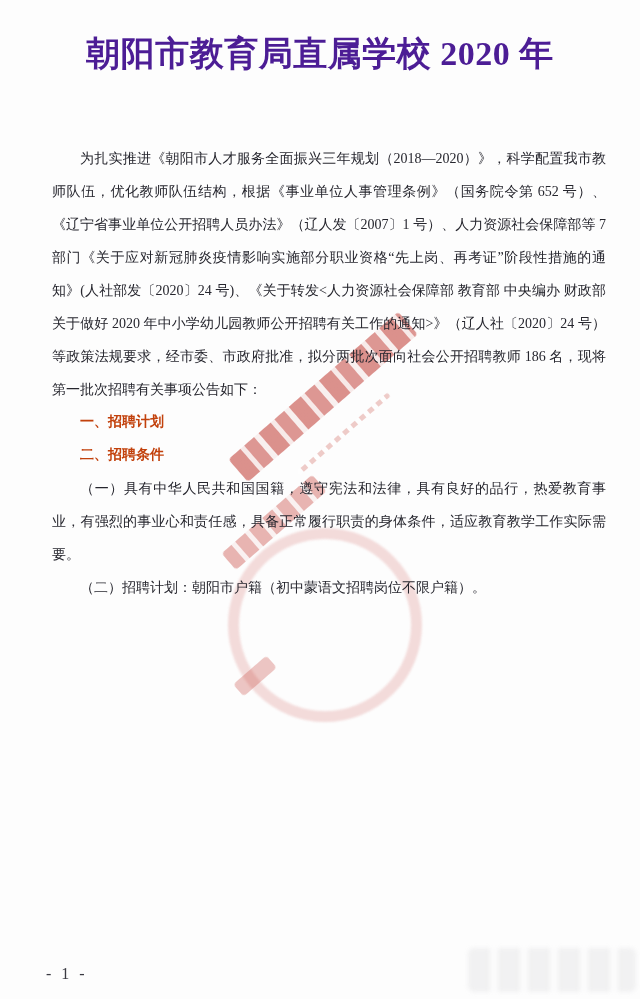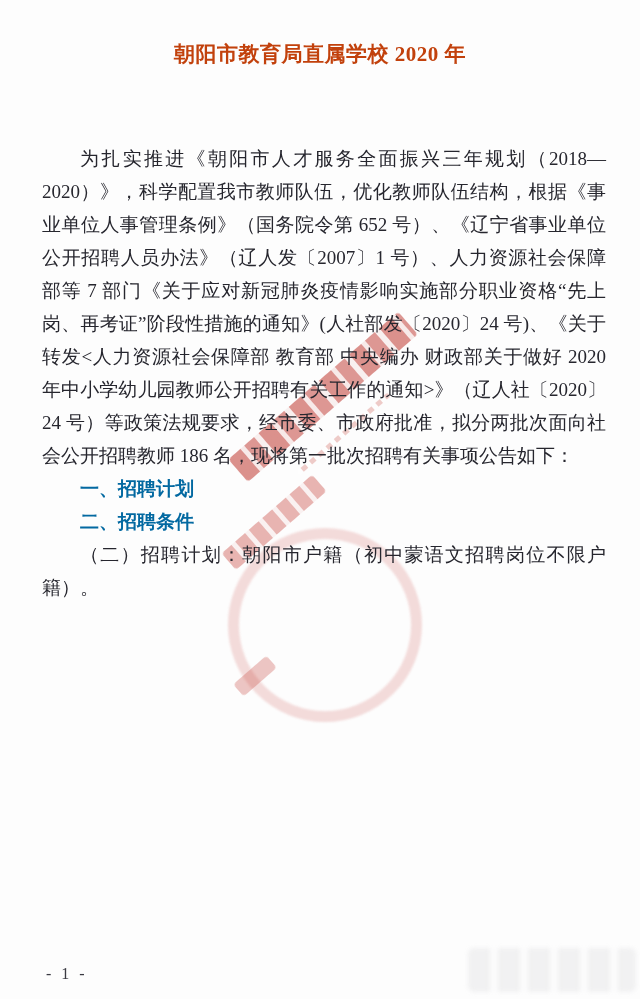--- a/index.html
+++ b/index.html
@@ -11,42 +11,42 @@
     overflow:hidden;
     font-family:"Liberation Serif","DejaVu Serif",serif;
     color:#23232b;
   }
   
   .doc-title{
     position:absolute;
     left:0;right:0;top:30px;
     text-align:center;
     font-weight:700;
-    font-size:21px;
+    font-size:34px;
     line-height:48px;
-    color:#c2410c;
+    color:#4c1d95;
     letter-spacing:0.5px;
     z-index:2;
   }
   
   .content{
     position:absolute;
-    left:42px;right:34px;top:142px;
-    font-size:19px;
+    left:52px;right:34px;top:142px;
+    font-size:14px;
     line-height:33px;
     text-align:justify;
     text-justify:inter-ideograph;
     color:#26262e;
     z-index:2;
   }
   .content p{margin:0;text-indent:2em;}
   .content .heading{
-    font-family:Liberation Serif, serif;
+    font-family:Liberation Mono, monospace;
     font-weight:700;
-    color:#0369a1;
+    color:#c2410c;
   }
   
   .page-number{
     position:absolute;
     left:46px;bottom:16px;
     font-size:16px;
     letter-spacing:3px;
     color:#3a3a42;
     z-index:2;
   }
@@ -119,19 +119,20 @@
   </div>
 
   <div class="doc-title">
     <div>朝阳市教育局直属学校 2020 年</div>
   </div>
 
   <div class="content">
     <p>为扎实推进《朝阳市人才服务全面振兴三年规划（2018—2020）》，科学配置我市教师队伍，优化教师队伍结构，根据《事业单位人事管理条例》（国务院令第 652 号）、《辽宁省事业单位公开招聘人员办法》（辽人发〔2007〕1 号）、人力资源社会保障部等 7 部门《关于应对新冠肺炎疫情影响实施部分职业资格“先上岗、再考证”阶段性措施的通知》(人社部发〔2020〕24 号)、《关于转发&lt;人力资源社会保障部 教育部 中央编办 财政部关于做好 2020 年中小学幼儿园教师公开招聘有关工作的通知&gt;》（辽人社〔2020〕24 号）等政策法规要求，经市委、市政府批准，拟分两批次面向社会公开招聘教师 186 名，现将第一批次招聘有关事项公告如下：</p>
     <p class="heading">一、招聘计划</p>
     <p class="heading">二、招聘条件</p>
+    <p>（一）具有中华人民共和国国籍，遵守宪法和法律，具有良好的品行，热爱教育事业，有强烈的事业心和责任感，具备正常履行职责的身体条件，适应教育教学工作实际需要。</p>
     <p>（二）招聘计划：朝阳市户籍（初中蒙语文招聘岗位不限户籍）。</p>
 
   </div>
 
   <div class="page-number">- 1 -</div>
 
 </div>
 
 </body></html>

